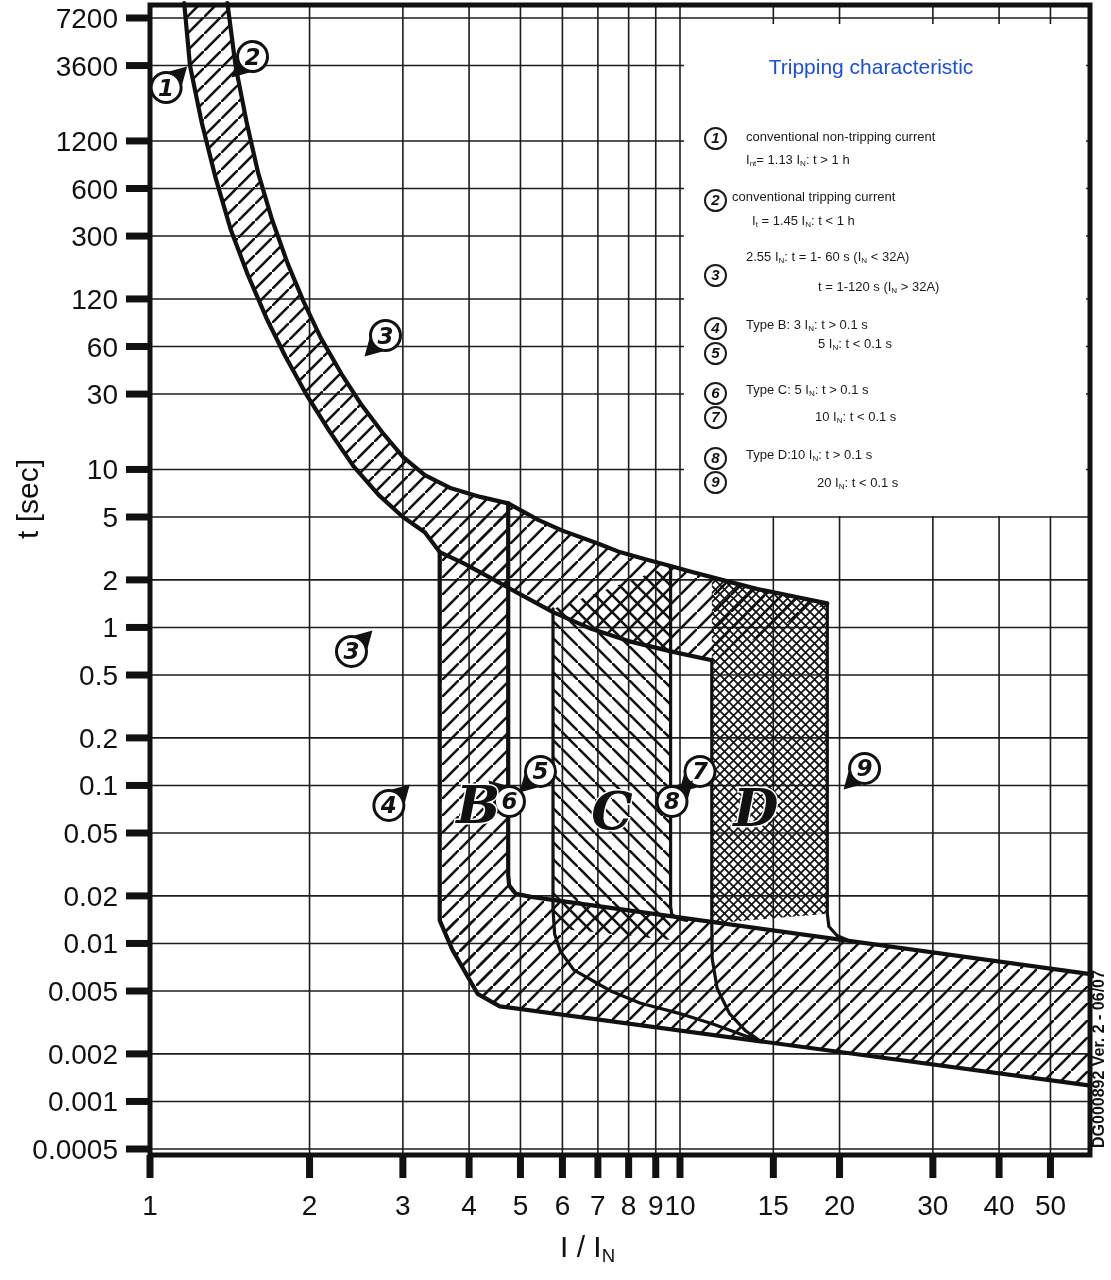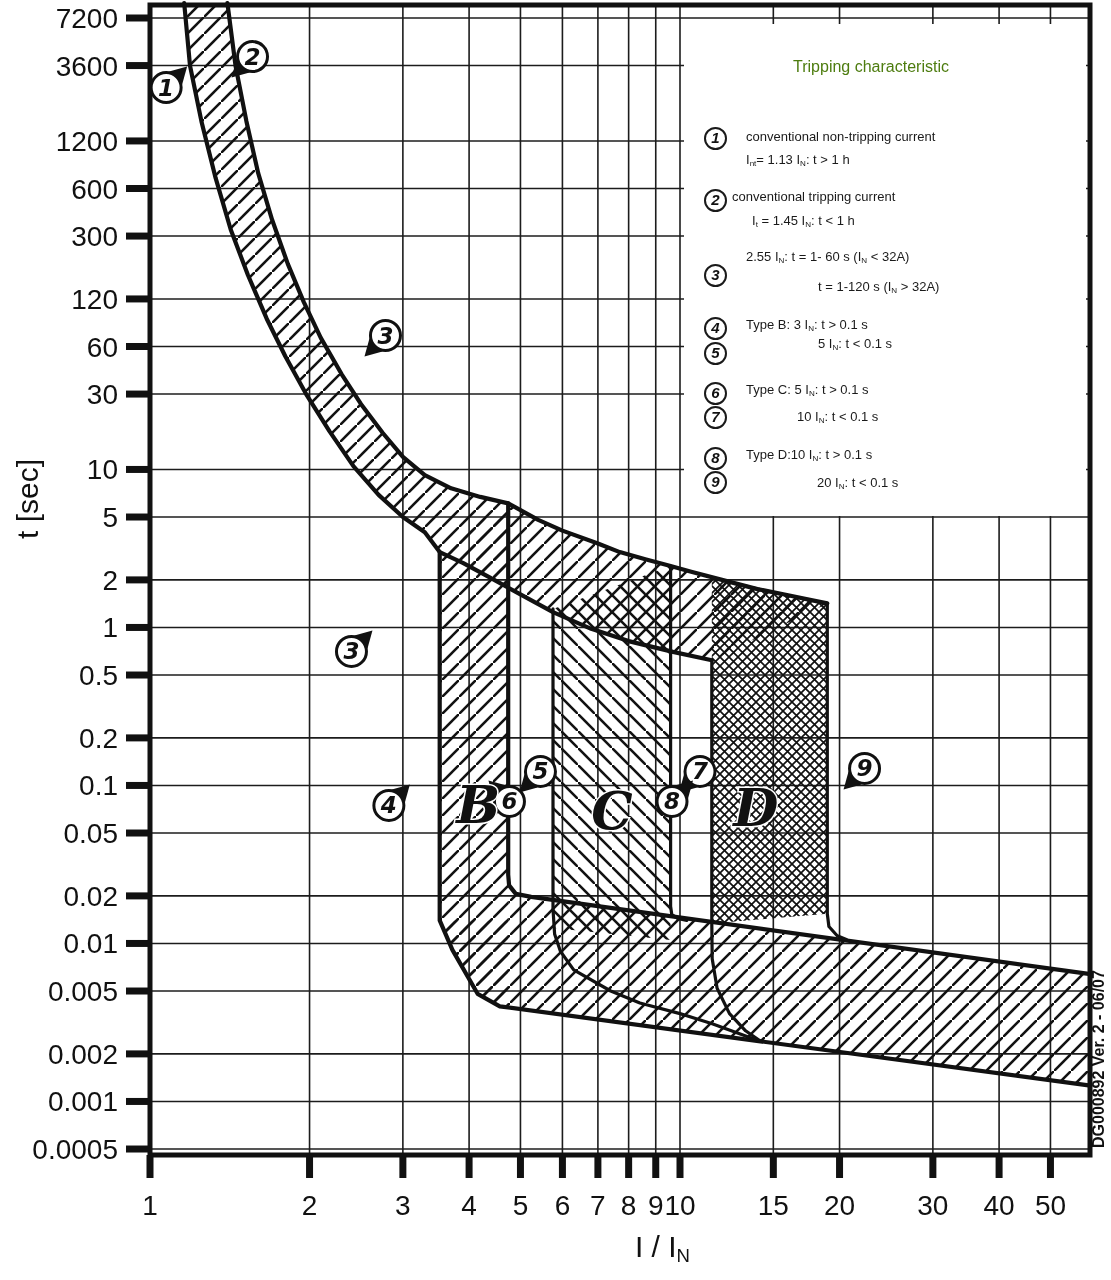--- a/index.html
+++ b/index.html
@@ -3,29 +3,29 @@
 <meta charset="utf-8">
 <style>
   html,body{margin:0;padding:0;background:#fff;}
   #stage{position:relative;width:1111px;height:1280px;background:#ffffff;overflow:hidden;
          font-family:"Liberation Sans", sans-serif;color:#111;text-decoration:underline;}
   #chart-svg{position:absolute;left:0;top:0;}
   sub{font-size:0.62em;vertical-align:-0.28em;line-height:0;}
   
   #legend{position:absolute;left:684px;top:24px;width:402px;height:492px;background:#fff;}
   #legend .ltitle{position:absolute;top:30px;left:0;right:28px;text-align:center;
-                  font-size:16px;line-height:26px;color:#4d7c0f;}
+                  font-size:21px;line-height:26px;color:#1d4ed8;}
   #legend .lnum{position:absolute;width:23px;height:23px;border:2.2px solid #1a1a1a;border-radius:50%;
                 box-sizing:border-box;text-align:center;font-size:15px;line-height:18px;
                 font-style:italic;font-weight:bold;background:#fff;}
   #legend .lline{position:absolute;font-size:13px;line-height:24px;white-space:nowrap;color:#1a1a1a;}
   
   #y-axis-title{position:absolute;left:-37px;top:482px;width:130px;text-align:center;
                 font-size:30px;transform:rotate(-90deg);color:#111;}
-  #x-axis-title{position:absolute;left:560px;top:1230px;width:130px;text-align:right;
+  #x-axis-title{position:absolute;left:560px;top:1230px;width:130px;text-align:left;
                 font-size:30px;color:#111;}
 </style>
 </head>
 <body>
 
 <div id="stage">
   <svg id="chart-svg" width="1111" height="1280" viewBox="0 0 1111 1280">
       <defs>
         <pattern id="hfwd" width="17" height="17" patternUnits="userSpaceOnUse">
           <path d="M0 17 L17 0" stroke="#111111" stroke-width="2.6"></path>
@@ -252,21 +252,21 @@
         <div>
           <span class="lnum" style="left: 20px; top: 318px;">5</span>
           <div class="lline" style="left: 134px; top: 308px;">5 I<sub>N</sub>: t &lt; 0.1 s</div>
         </div>
         <div>
           <span class="lnum" style="left: 20px; top: 358px;">6</span>
           <div class="lline" style="left: 62px; top: 354px;">Type C: 5 I<sub>N</sub>: t &gt; 0.1 s</div>
         </div>
         <div>
           <span class="lnum" style="left: 20px; top: 382px;">7</span>
-          <div class="lline" style="left: 113px; top: 381px;">10 I<sub>N</sub>: t &lt; 0.1 s</div>
+          <div class="lline" style="left: 131px; top: 381px;">10 I<sub>N</sub>: t &lt; 0.1 s</div>
         </div>
         <div>
           <span class="lnum" style="left: 20px; top: 423px;">8</span>
           <div class="lline" style="left: 62px; top: 419px;">Type D:10 I<sub>N</sub>: t &gt; 0.1 s</div>
         </div>
         <div>
           <span class="lnum" style="left: 20px; top: 447px;">9</span>
           <div class="lline" style="left: 133px; top: 447px;">20 I<sub>N</sub>: t &lt; 0.1 s</div>
         </div>
       </div>

